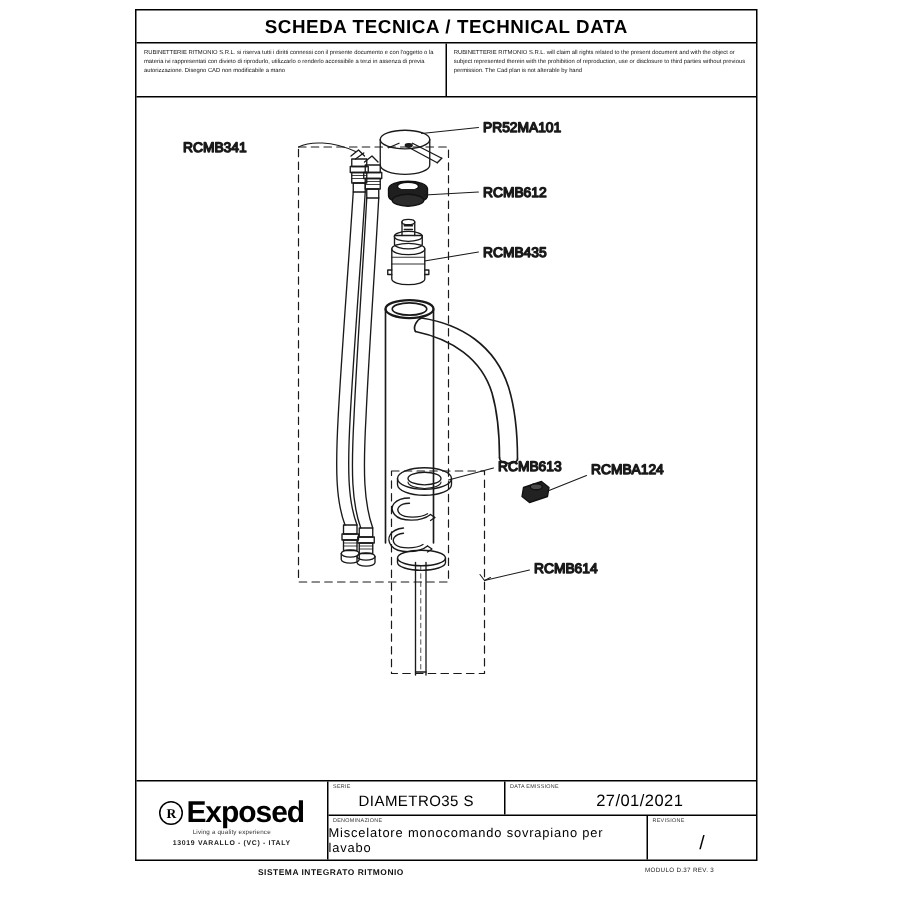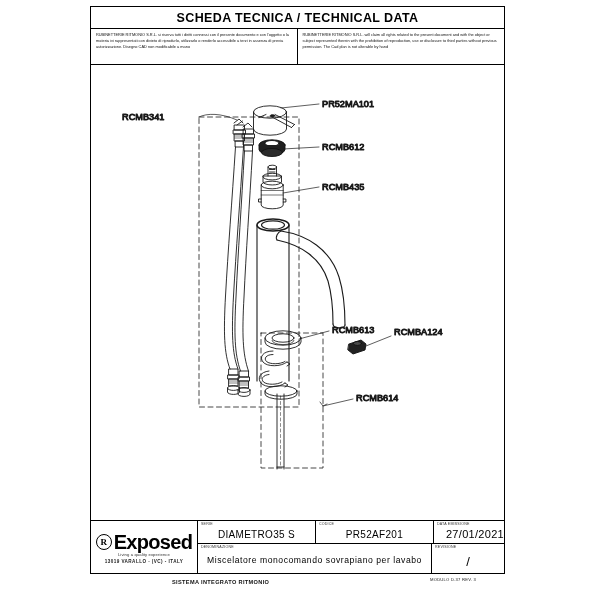--- a/index.html
+++ b/index.html
@@ -24,21 +24,21 @@
     position:absolute;left:0;top:22px;width:100%;height:36px;
     border-bottom:1.1px solid #000;box-sizing:border-box;display:flex;
   }
   .note{
     flex:1 1 50%;padding:3px 4px 0 5px;box-sizing:border-box;
     font-size:3.9px;line-height:1.55;text-align:left;color:#111;
   }
   .note.l{border-right:1.1px solid #000;}
 
   
-  .canvas{position:absolute;left:0;top:74px;width:100%;height:457px;overflow:hidden;}
+  .canvas{position:absolute;left:0;top:55px;width:100%;height:457px;overflow:hidden;}
   .canvas svg{display:block;}
 
   
   .titleblock{
     position:absolute;left:0;bottom:0;width:100%;height:53px;
     border-top:1.6px solid #000;box-sizing:border-box;display:flex;
   }
   .tb-logo{
     width:128px;border-right:1.1px solid #000;box-sizing:border-box;
     display:flex;flex-direction:column;align-items:center;justify-content:center;
@@ -275,24 +275,20 @@
         <div class="logo-tag">Living a quality experience</div>
         <div class="logo-addr">13019 VARALLO - (VC) - ITALY</div>
       </div>
 
       <div class="tb-mid">
 
         <div class="tb-row1">
           <div class="cell c-serie">
             <span class="lab">SERIE</span>
             <span class="val">DIAMETRO35  S</span>
-          </div>
-          <div class="cell c-codice">
-            <span class="lab">CODICE</span>
-            <span class="val">PR52AF201</span>
           </div>
           <div class="cell c-data">
             <span class="lab">DATA EMISSIONE</span>
             <span class="val">27/01/2021</span>
           </div>
         </div>
 
         <div class="tb-row2">
           <div class="cell c-denom">
             <span class="lab">DENOMINAZIONE</span>

